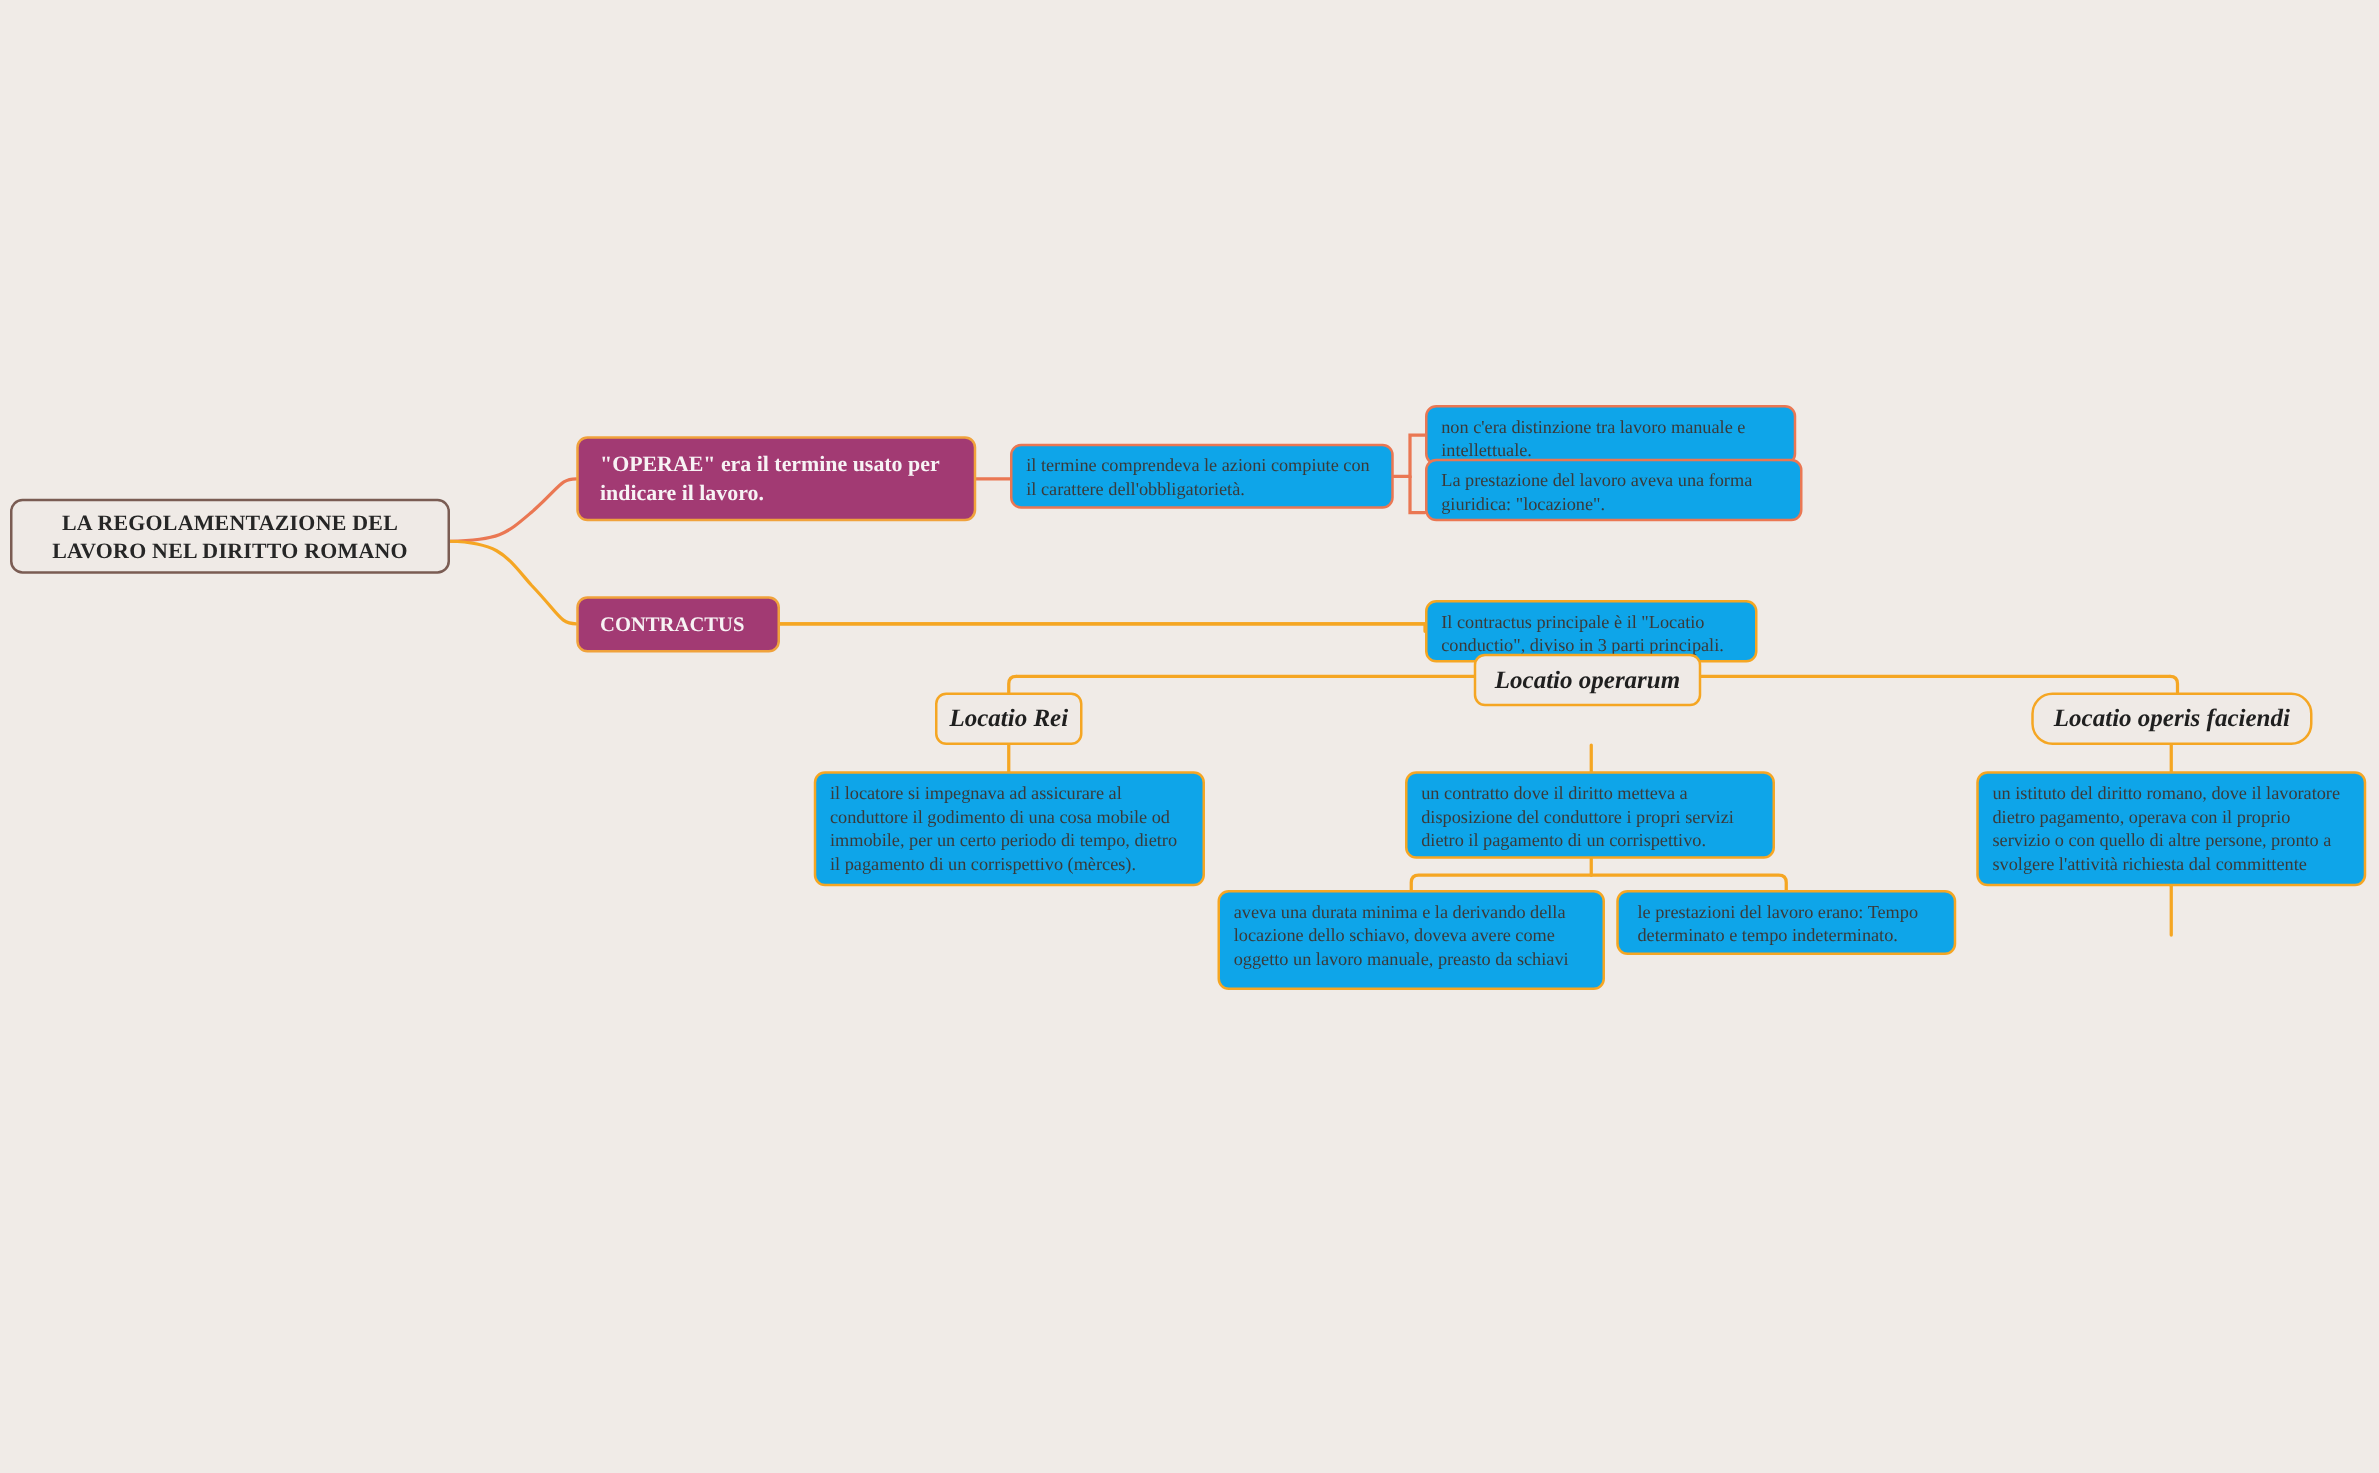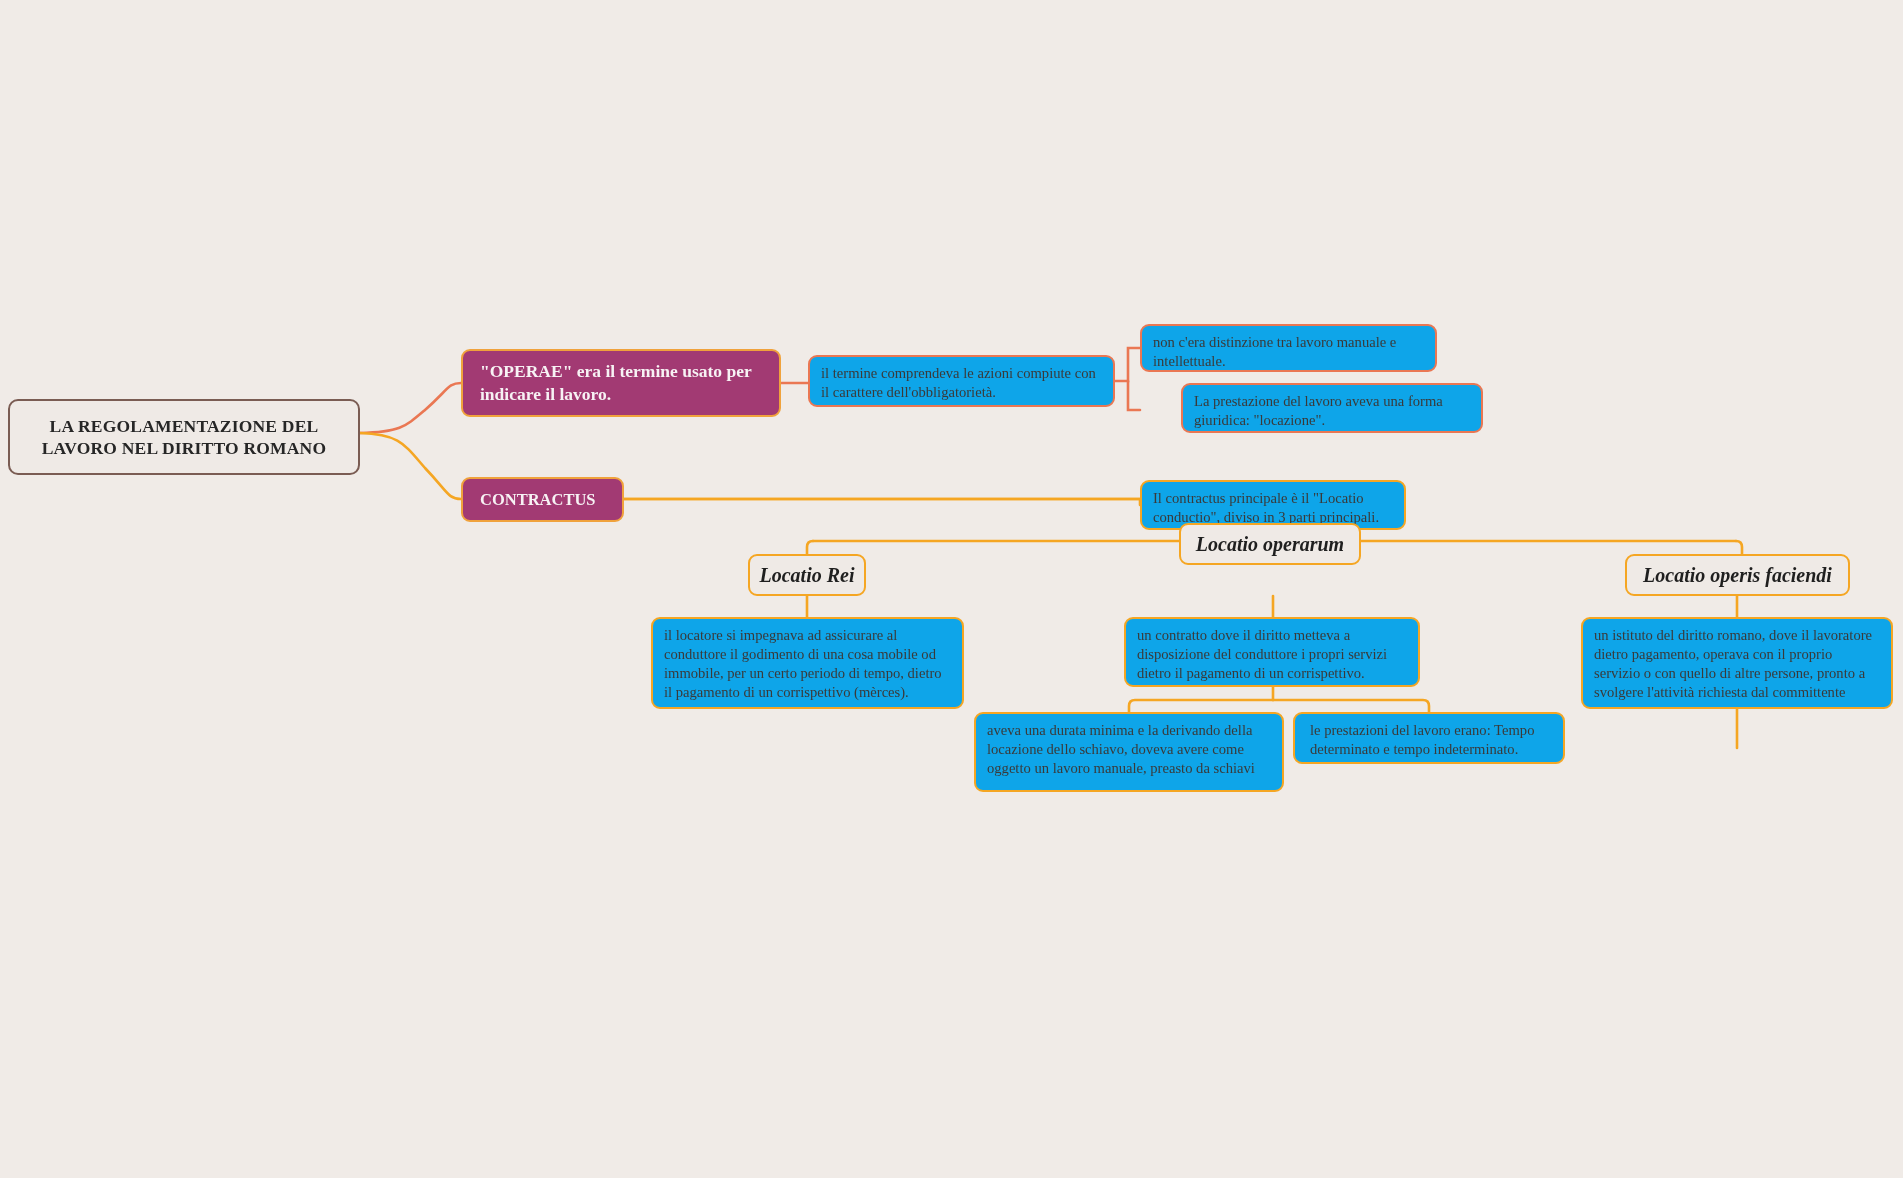--- a/index.html
+++ b/index.html
@@ -11,21 +11,21 @@
     overflow:hidden;
     position:relative;
   }
   #canvas{position:absolute;left:0;top:0;width:1903px;height:1178px;}
   svg.links{position:absolute;left:0;top:0;width:1903px;height:1178px;pointer-events:none;}
 
   .node{position:absolute;box-sizing:border-box;}
 
   
   .root{
-    left:8px;top:399px;width:352px;height:76px;
+    left:8px;top:399px;width:352px;height:60px;
     border:2px solid #7a5c53;border-radius:10px;
     background:#efeae6;
     display:flex;align-items:center;justify-content:center;
     text-align:center;
     font-weight:bold;font-size:17.5px;color:#262626;
     letter-spacing:.2px;line-height:1.28;
     padding:4px 10px;
   }
 
   
@@ -62,27 +62,27 @@
     font-size:20px;
     display:flex;align-items:center;justify-content:center;
     padding:5px 14px;
     box-sizing:border-box;
     white-space:nowrap;
   }
 
   
   .n-operae-1{left:808px;top:355px;width:307px;height:52px;}
   .n-operae-1a{left:1140px;top:324px;width:297px;height:48px;}
-  .n-operae-1b{left:1140px;top:383px;width:302px;height:50px;margin-left:41px;}
+  .n-operae-1b{left:1140px;top:367px;width:302px;height:50px;}
 
   .n-contr-1{left:1140px;top:480px;width:266px;height:50px;}
 
   .loc-rei{left:748px;top:554px;width:118px;height:42px;}
   .loc-oper{left:1179px;top:523px;width:182px;height:42px;}
-  .loc-opfa{left:1625px;top:554px;width:225px;height:42px;}
+  .loc-opfa{left:1625px;top:554px;width:225px;height:42px;border-radius:17px;}
 
   .n-rei-1{left:651px;top:617px;width:313px;height:92px;}
 
   .n-oper-1{left:1124px;top:617px;width:296px;height:70px;}
   .n-oper-1a{left:974px;top:712px;width:310px;height:80px;}
   .n-oper-1b{left:1293px;top:712px;width:272px;height:52px;padding-left:15px;}
 
   .n-opfa-1{left:1581px;top:617px;width:312px;height:92px;}
   .n-opfa-2{left:1581px;top:748px;width:310px;height:102px;}
 </style>

